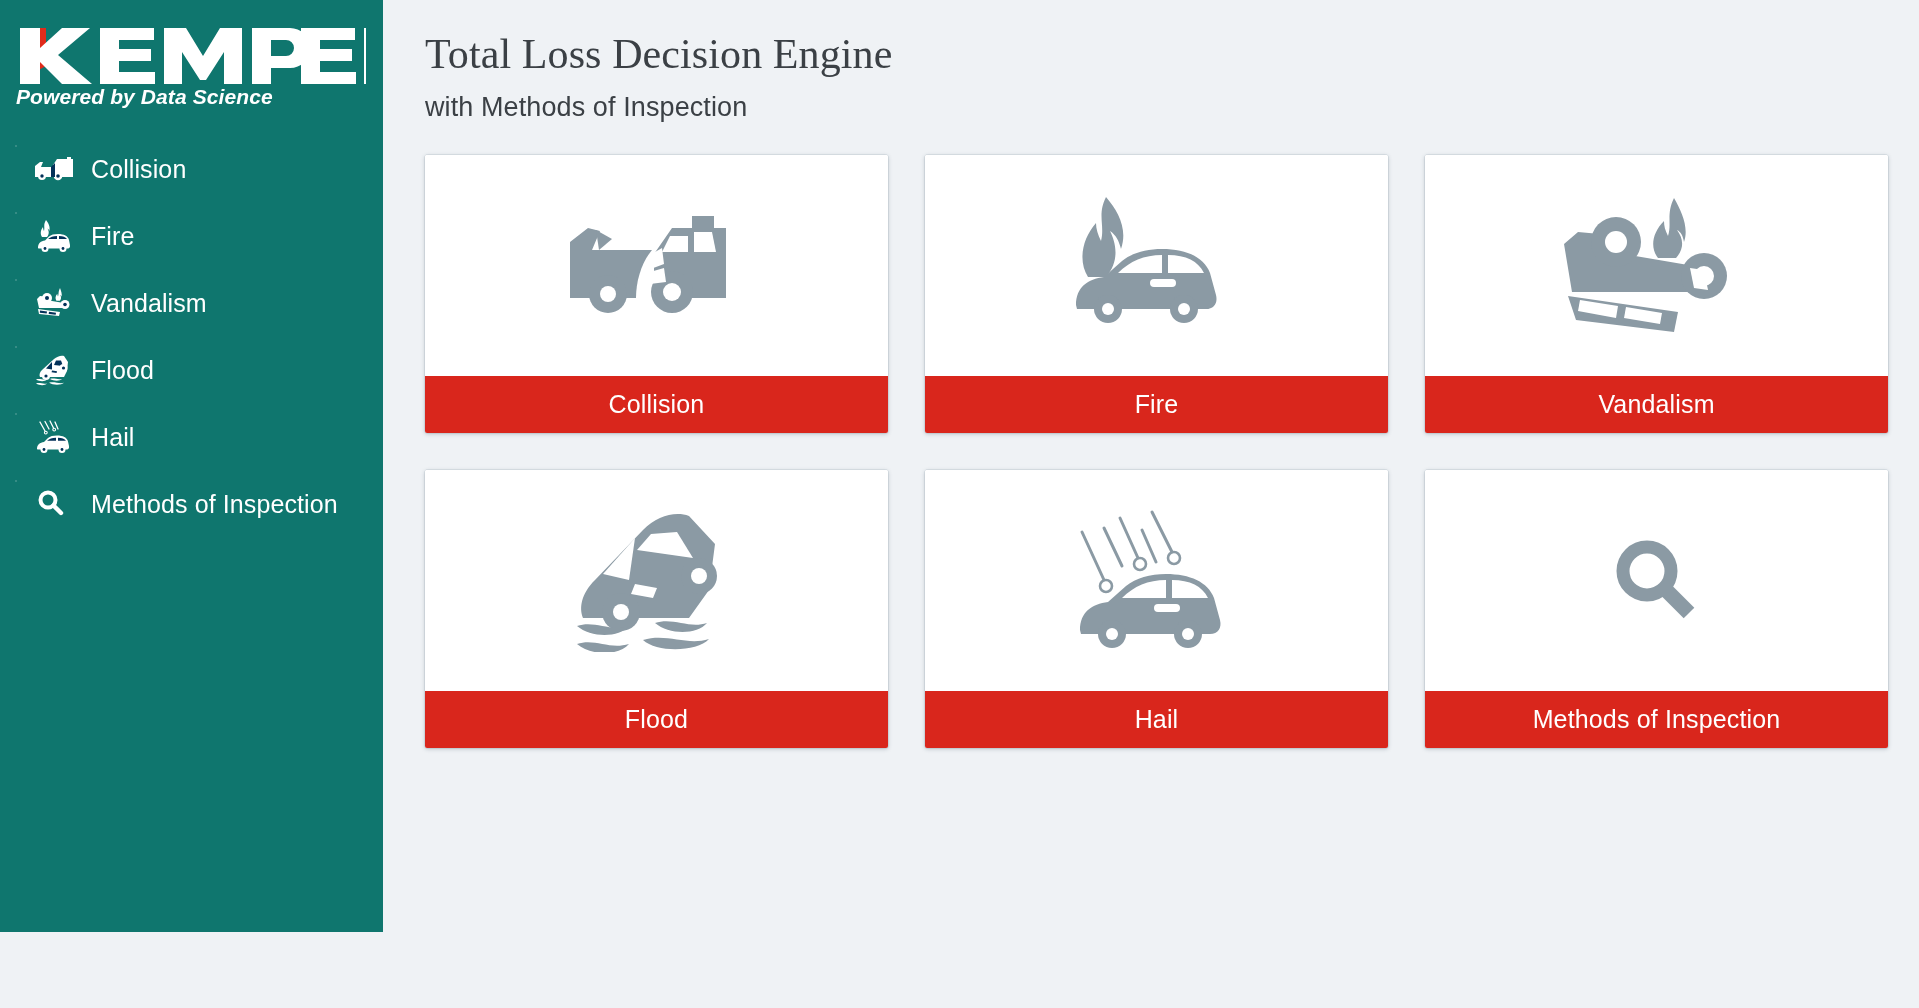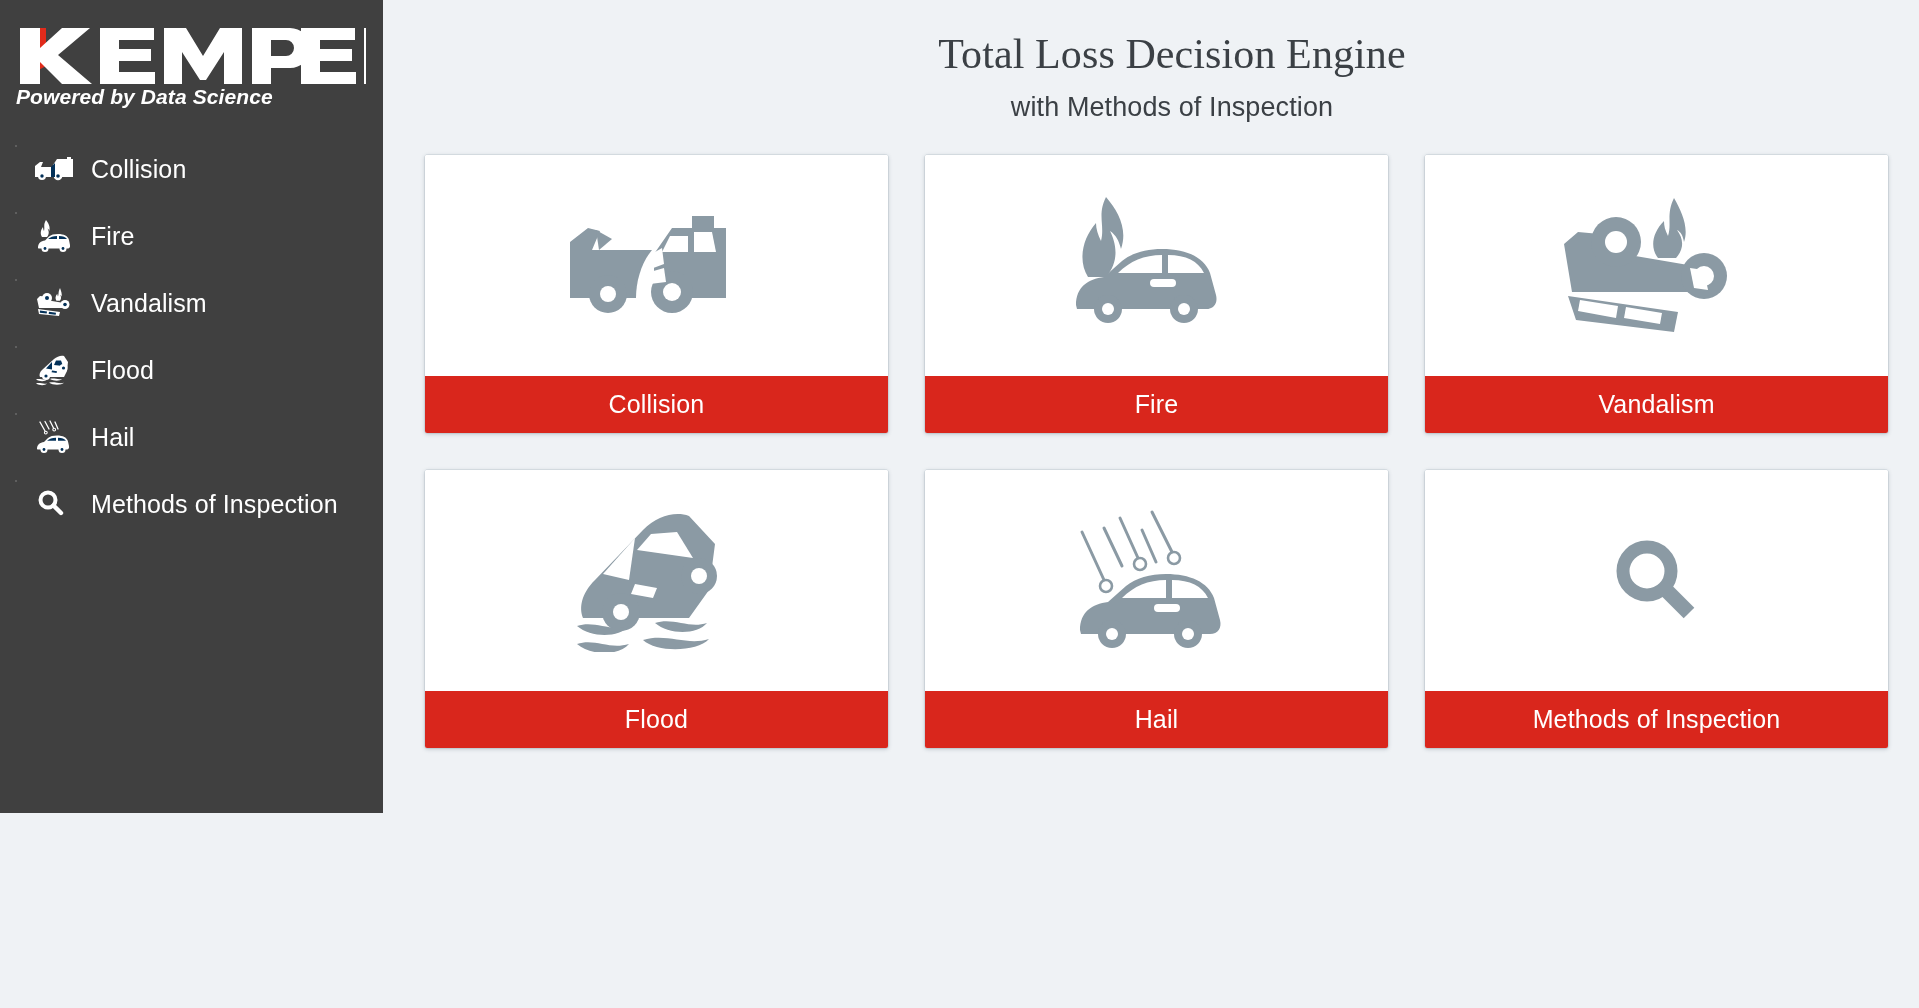--- a/index.html
+++ b/index.html
@@ -17,22 +17,22 @@
   .app {
     display: flex;
     width: 1919px;
     height: 1008px;
   }
 
   
   .sidebar {
     width: 383px;
     min-width: 383px;
-    height: 813px;
-    background: #404040;
+    height: 932px;
+    background: #0f766e;
     position: relative;
     box-sizing: border-box;
   }
   .logo-block {
     padding: 22px 0 0 14px;
   }
   .logo-mark {
     position: relative;
     height: 62px;
     width: 352px;
@@ -94,21 +94,20 @@
   }
 
   
   .main {
     flex: 1;
     height: 944px;
     background: #eff2f5;
     box-sizing: border-box;
     padding: 0 0 0 42px;
     overflow: hidden;
-    text-align: center;
   }
   .page-title {
     font-family: "Liberation Serif", serif;
     font-size: 42px;
     color: #3b4045;
     font-weight: 400;
     margin: 0;
     padding-top: 30px;
     letter-spacing: 0.1px;
     line-height: 1.15;

